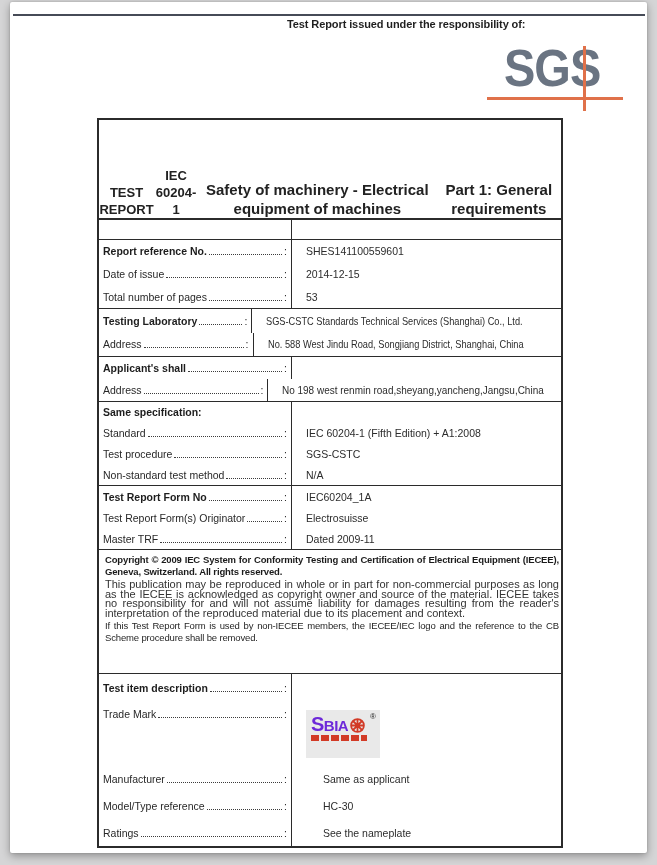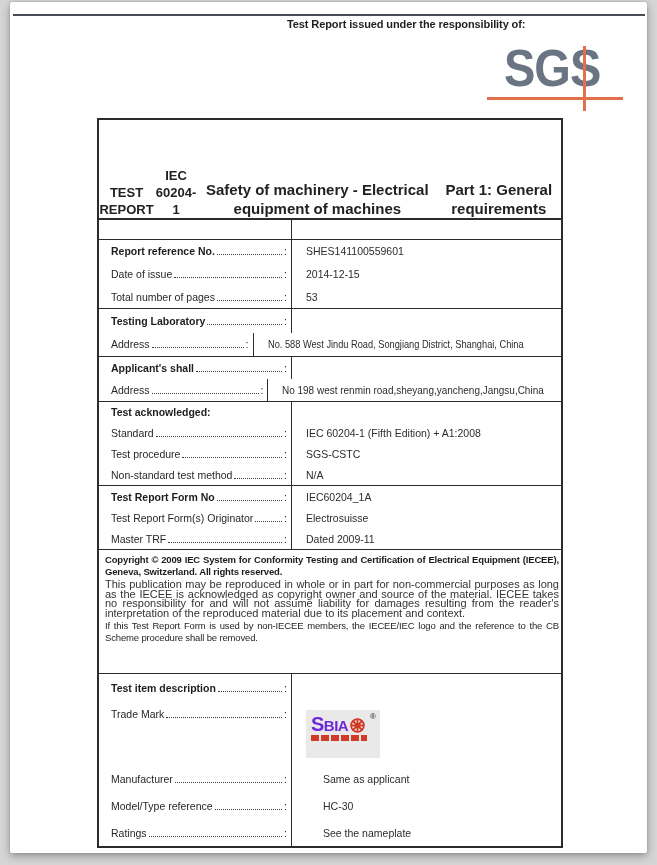--- a/index.html
+++ b/index.html
@@ -59,21 +59,21 @@
   .sec-lab       { height:48px; }
   .sec-applicant { height:45px; }
   .sec-spec      { height:84px; }
   .sec-trf       { height:64px; }
   .sec-copyright { height:124px; }
   .sec-item      { height:172px; }
 
   .row { flex:1; display:flex; min-height:0; }
   .cell-label {
     width:193px; border-right:1.3px solid #2b2b2b;
-    display:flex; align-items:center; padding:0 4px 0 12px;
+    display:flex; align-items:center; padding:0 4px 0 4px;
   }
   .cell-label .line { display:flex; align-items:baseline; width:100%; white-space:nowrap; }
   .lt { white-space:nowrap; }
   .b  { font-weight:bold; color:#1d1d1d; }
   .leader { flex:1; height:4px; min-width:6px; margin:0 1px 0 2px; border-bottom:1.6px dotted #3c3c3c; }
   .colon { margin-left:1px; }
   .cell-value {
     flex:1; display:flex; align-items:center; padding:0 3px 0 14px;
     white-space:nowrap; color:#2c2c2c;
   }
@@ -171,20 +171,23 @@
 
     <div class="sec sec-lab">
       <div class="row">
         <div class="cell-label">
             <span class="line">
               <span class="lt b">Testing Laboratory</span>
               <span class="leader"></span>
               <span class="colon">:</span>
             </span>
           </div>
+        <div class="cell-value">
+            <span class="cond">SGS-CSTC Standards Technical Services (Shanghai) Co., Ltd.</span>
+          </div>
       </div>
       <div class="row">
         <div class="cell-label">
             <span class="line">
               <span class="lt">Address</span>
               <span class="leader"></span>
               <span class="colon">:</span>
             </span>
           </div>
         <div class="cell-value">
@@ -214,21 +217,21 @@
         <div class="cell-value">
             <span class="cond2">No 198 west renmin road,sheyang,yancheng,Jangsu,China</span>
           </div>
       </div>
     </div>
 
     <div class="sec sec-spec">
       <div class="row">
         <div class="cell-label">
             <span class="line">
-              <span class="lt b">Test acknowledged:</span>
+              <span class="lt b">Same specification:</span>
             </span>
           </div>
         <div class="cell-value"></div>
       </div>
       <div class="row">
         <div class="cell-label">
             <span class="line">
               <span class="lt">Standard</span>
               <span class="leader"></span>
               <span class="colon">:</span>

